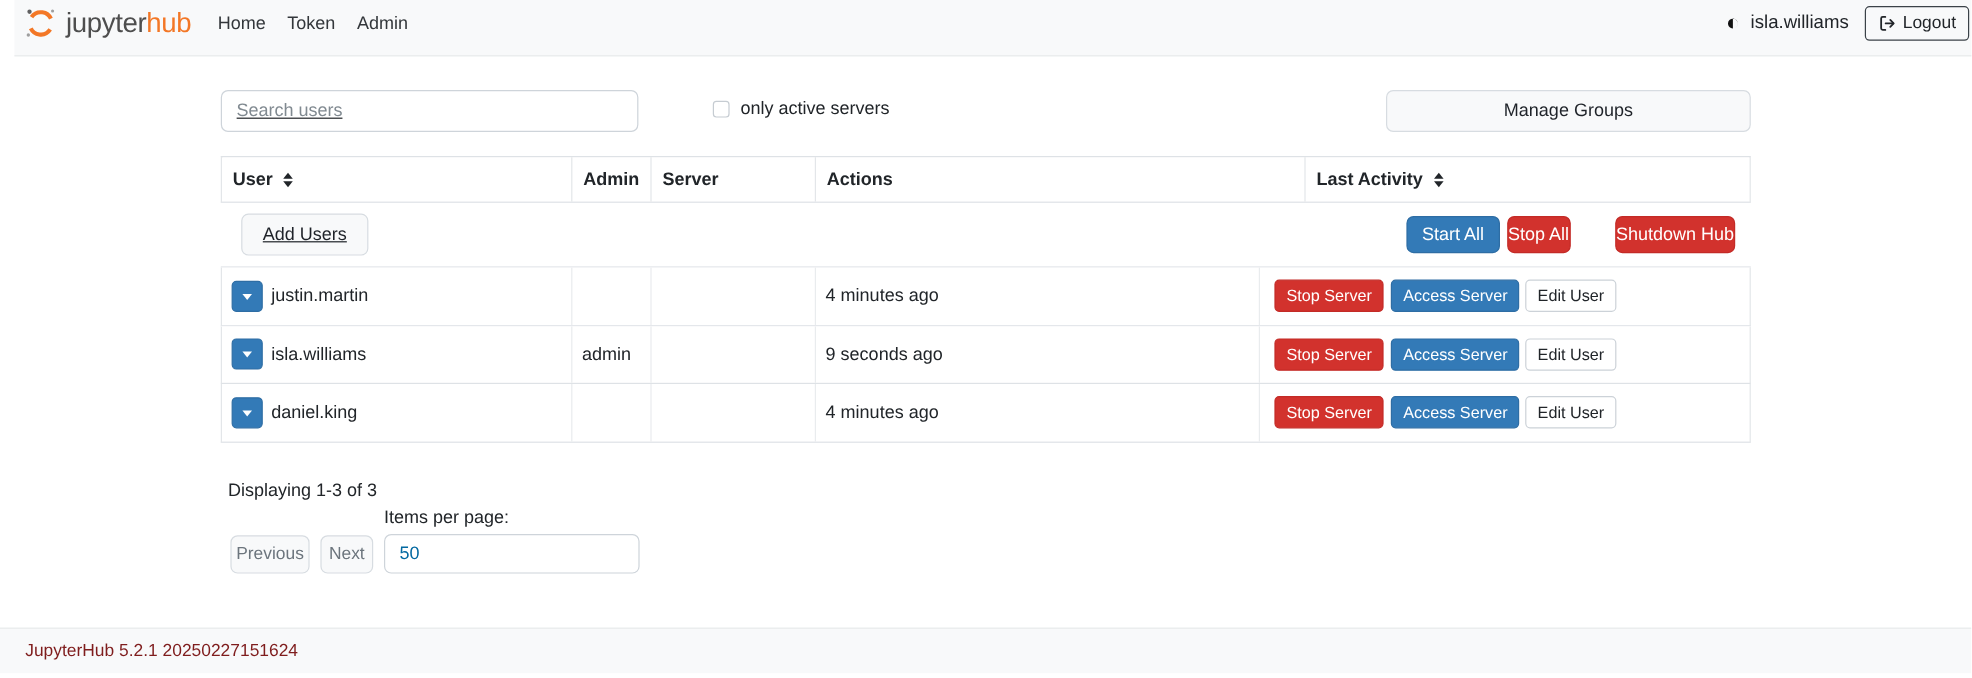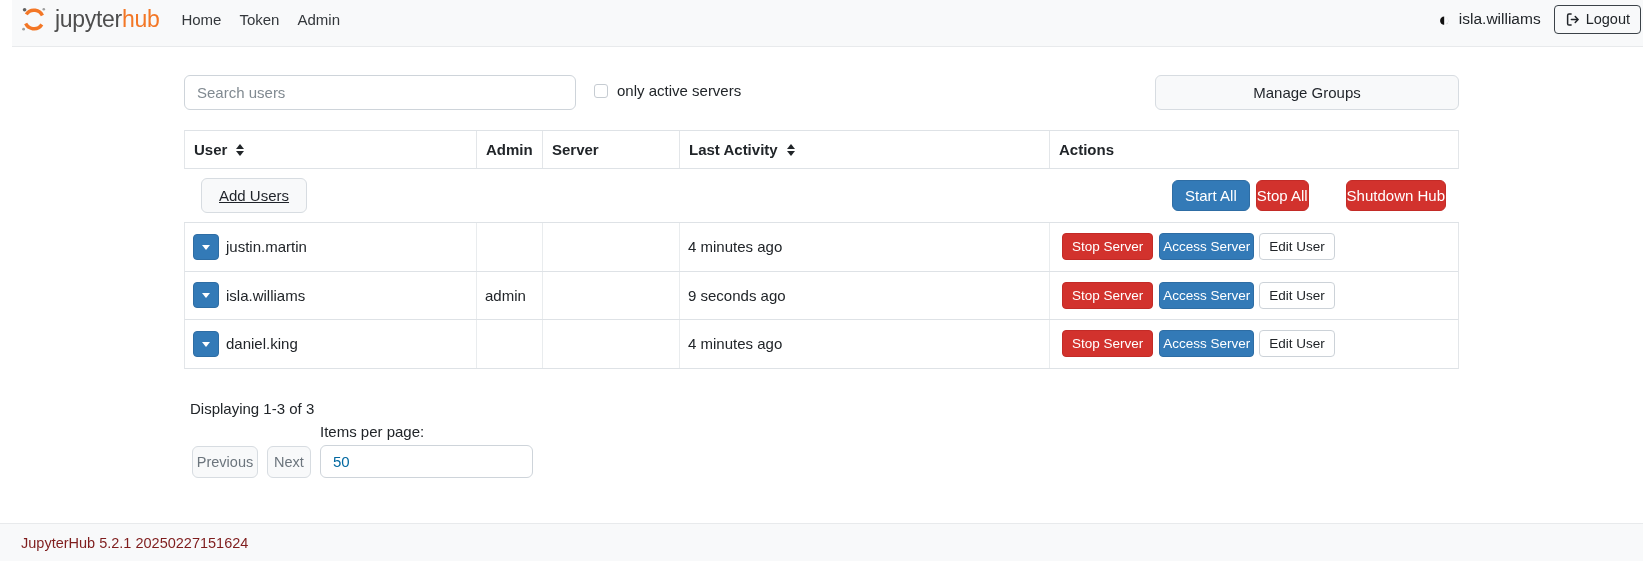--- a/index.html
+++ b/index.html
@@ -27,23 +27,23 @@
   .nav-user { margin-left:9px; font-size:15.5px; }
   .logout-btn {
     margin-left:13px; height:29px; padding:0 10px;
     border:1px solid #3b4248; border-radius:4px; background:transparent;
     display:flex; align-items:center; gap:6px; font-size:14.5px; color:#212529; cursor:pointer;
     font-family:inherit;
   }
 
   
   .search-input {
-    position:absolute; left:184px; top:75px; width:392px; height:35px;
+    position:absolute; left:184px; top:75px; width:348px; height:35px;
     border:1px solid #ced4da; border-radius:6px; padding:0 12px; font-size:15px;
-    color:#212529; font-family:inherit; outline:none; background:#fff;
+    color:#212529; font-family:inherit; outline:none; background:#fff;text-decoration:underline;
   }
   .search-input::placeholder { color:#818a91; }
   .active-filter { position:absolute; left:594px; top:82px; display:flex; align-items:center; cursor:pointer; }
   .checkbox {
     width:14px; height:14px; border:1px solid #c6ccd2; border-radius:3px; background:#fff;
     display:inline-block; cursor:pointer;
   }
   .active-filter-label { margin-left:9px; font-size:15px; color:#212529; }
   .manage-groups-btn {
     position:absolute; left:1155px; top:75px; width:304px; height:35px;
@@ -106,21 +106,21 @@
   }
   .caret-btn i { display:block; width:0; height:0; border-left:4.5px solid transparent; border-right:4.5px solid transparent; border-top:5.5px solid #fff; margin-top:1px; }
   .row-user-name { margin-left:7px; }
   .tcell.actions-cell { padding-left:12px; }
   .btn-row-red {
     background:#d2322d; border:1px solid #c32b27; color:#fff;
     height:27px; padding:0 9px; border-radius:4px; font-size:13.5px;
   }
   .btn-row-blue {
     background:#337ab7; border:1px solid #2e6da4; color:#fff;
-    height:27px; padding:0 3px; border-radius:4px; font-size:13.5px; margin-left:6px;
+    height:27px; padding:0 9px; border-radius:4px; font-size:13.5px; margin-left:6px;
   }
   .btn-row-white {
     background:#fff; border:1px solid #ccd2d8; color:#212529;
     height:27px; padding:0 9px; border-radius:4px; font-size:13.5px; margin-left:5px;
   }
 
   
   .page-summary { position:absolute; left:190px; top:400px; font-size:15px; }
   .ipp-label { position:absolute; left:320px; top:423px; font-size:15px; }
   .prev-btn {
@@ -198,29 +198,29 @@
             <i class="up"></i>
             <i class="down"></i>
           </span>
       </div>
       <div class="hcell col-admin">
         <span>Admin</span>
       </div>
       <div class="hcell col-server">
         <span>Server</span>
       </div>
+      <div class="hcell col-actions">
+        <span>Actions</span>
+      </div>
       <div class="hcell col-last">
         <span>Last Activity</span>
         <span class="sort">
             <i class="up"></i>
             <i class="down"></i>
           </span>
-      </div>
-      <div class="hcell col-actions">
-        <span>Actions</span>
       </div>
     </div>
 
     <div class="action-row">
       <button class="btn btn-light-lg">Add Users</button>
       <div class="bulk-cluster">
         <button class="btn btn-blue">Start All</button>
         <span class="gap6"></span>
         <button class="btn btn-red">Stop All</button>
         <span class="gap37"></span>

